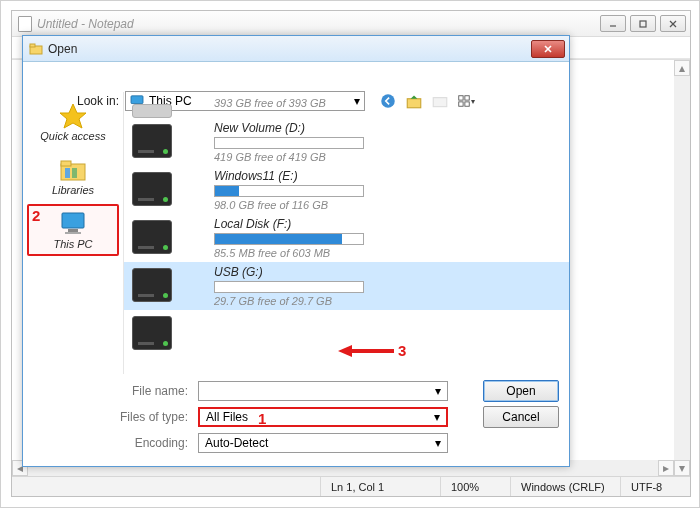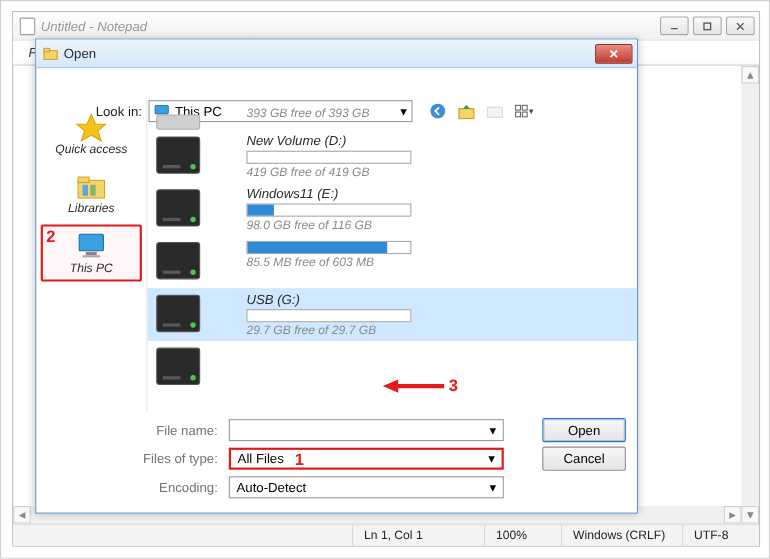--- a/index.html
+++ b/index.html
@@ -28,21 +28,21 @@
   .scrollbar-v { position: absolute; right: 0; top: 0; bottom: 0; width: 16px; background: #f0f0f0; }
   .scrollbar-h { position: absolute; left: 0; right: 16px; bottom: 0; height: 16px; background: #f0f0f0;}
   .scroll-arrow { width:16px; height:16px; display:flex; align-items:center; justify-content:center; color:#888; border:1px solid #d0d0d0; background:#f8f8f8;}
 
   .statusbar { position: absolute; bottom: 0; left: 0; right: 0; height: 20px; background: #f3f3f3; border-top: 1px solid #d6d6d6; display: flex; align-items: center; font-size: 11px; color: #222;}
   .statusbar .cell { padding: 0 10px; border-left: 1px solid #d8d8d8; height: 100%; display: flex; align-items: center;}
   .statusbar .spacer { flex: 1; }
 
   
   .open-dialog {
-    position: absolute; top: 24px; left: 20px; width: 548px; height: 432px;
+    position: absolute; top: 24px; left: 10px; width: 548px; height: 432px;
     border: 1px solid #5a9ad4; background: #fff;
     box-shadow: 0 0 8px rgba(0,0,0,.25);
   }
   .dlg-titlebar {
     height: 26px; background: linear-gradient(#edf4fb, #d6e8fa); border-bottom: 1px solid #a6c9e2;
     display: flex; align-items: center; padding: 0 4px 0 6px;
   }
   .dlg-title { font-size: 12px; color: #2a2a2a;}
   .dlg-close { margin-left: auto; width: 34px; height: 18px; background: linear-gradient(#e98a83,#c33a2f); border: 1px solid #8a2a22; border-radius: 2px; display: flex; align-items:center; justify-content:center;}
   .dlg-close svg { width:10px; height:10px; stroke:#fff; }
@@ -278,20 +278,21 @@
                   <div class="drive-free">98.0 GB free of 116 GB</div>
                 </div>
               </div>
               <div class="drive-row">
                 <div class="drive-icon">
                   <div class="case"></div>
                   <div class="line"></div>
                   <div class="light"></div>
                 </div>
                 <div class="drive-info">
+                  <div class="drive-name">Local Disk (F:)</div>
                   <div class="drive-bar">
                     <div class="fill" style="width: 86%;"></div>
                   </div>
                   <div class="drive-free">85.5 MB free of 603 MB</div>
                 </div>
               </div>
               <div class="drive-row selected">
                 <div class="drive-icon">
                   <div class="case"></div>
                   <div class="line"></div>

